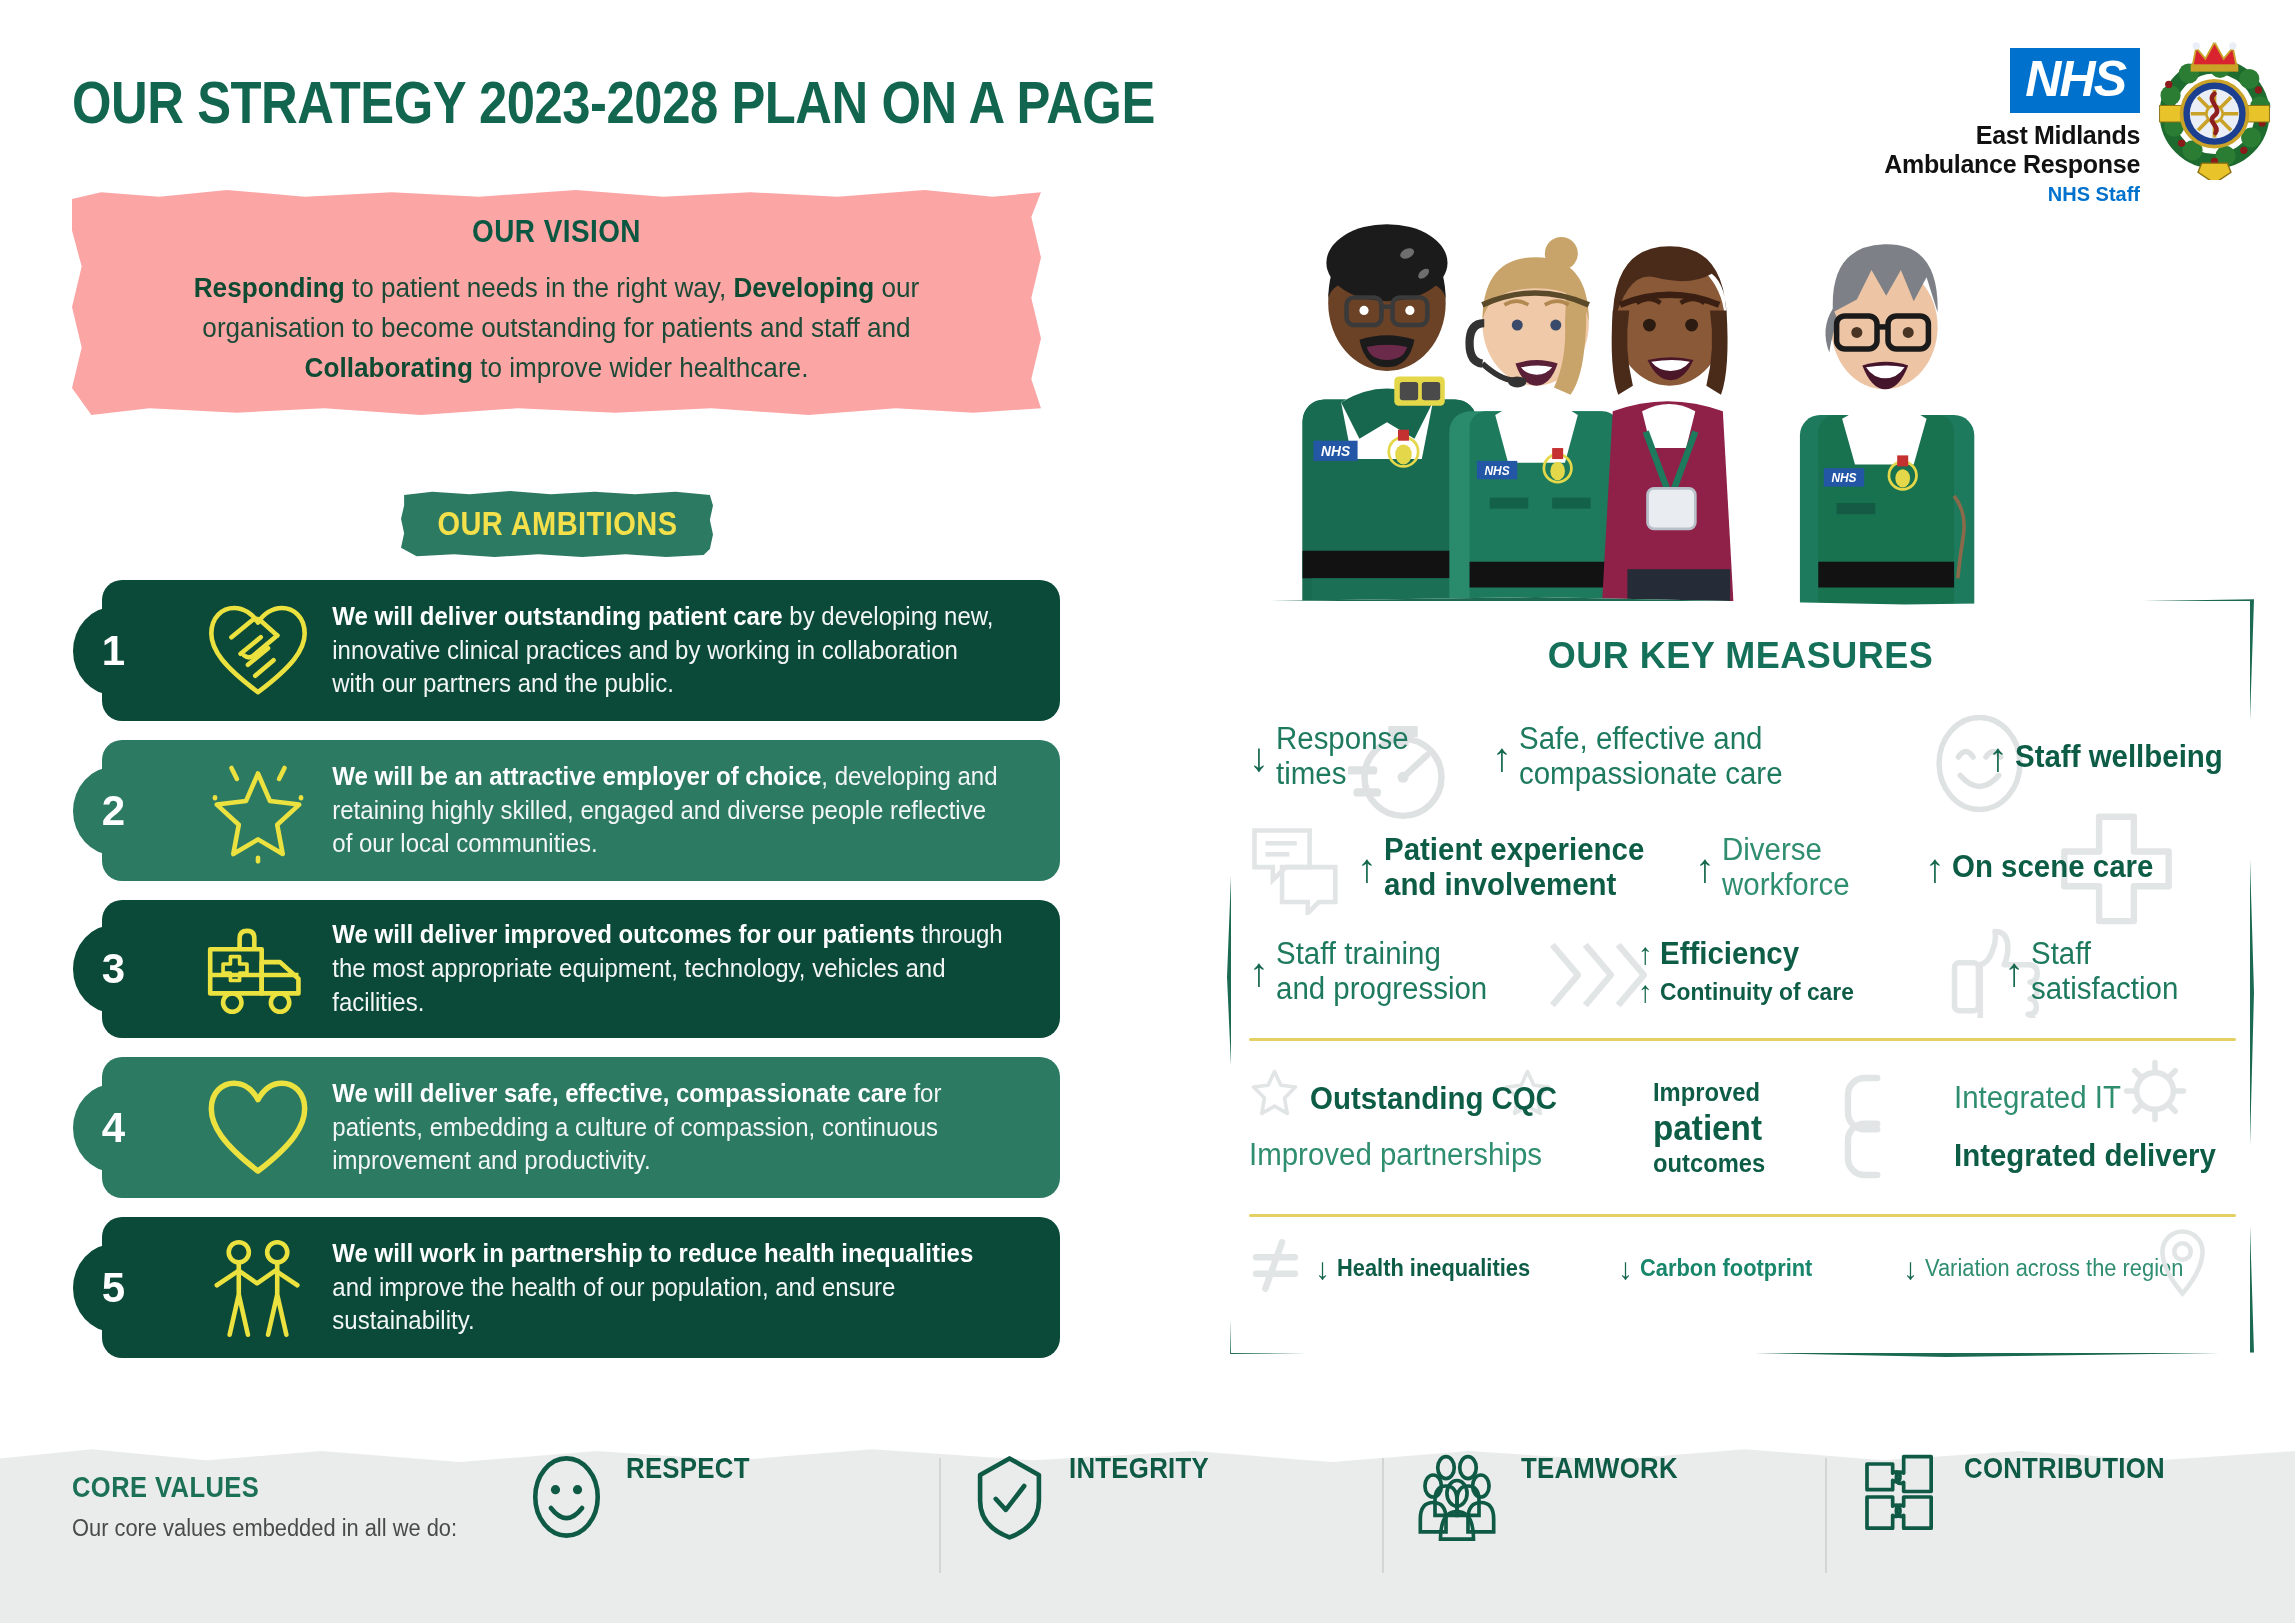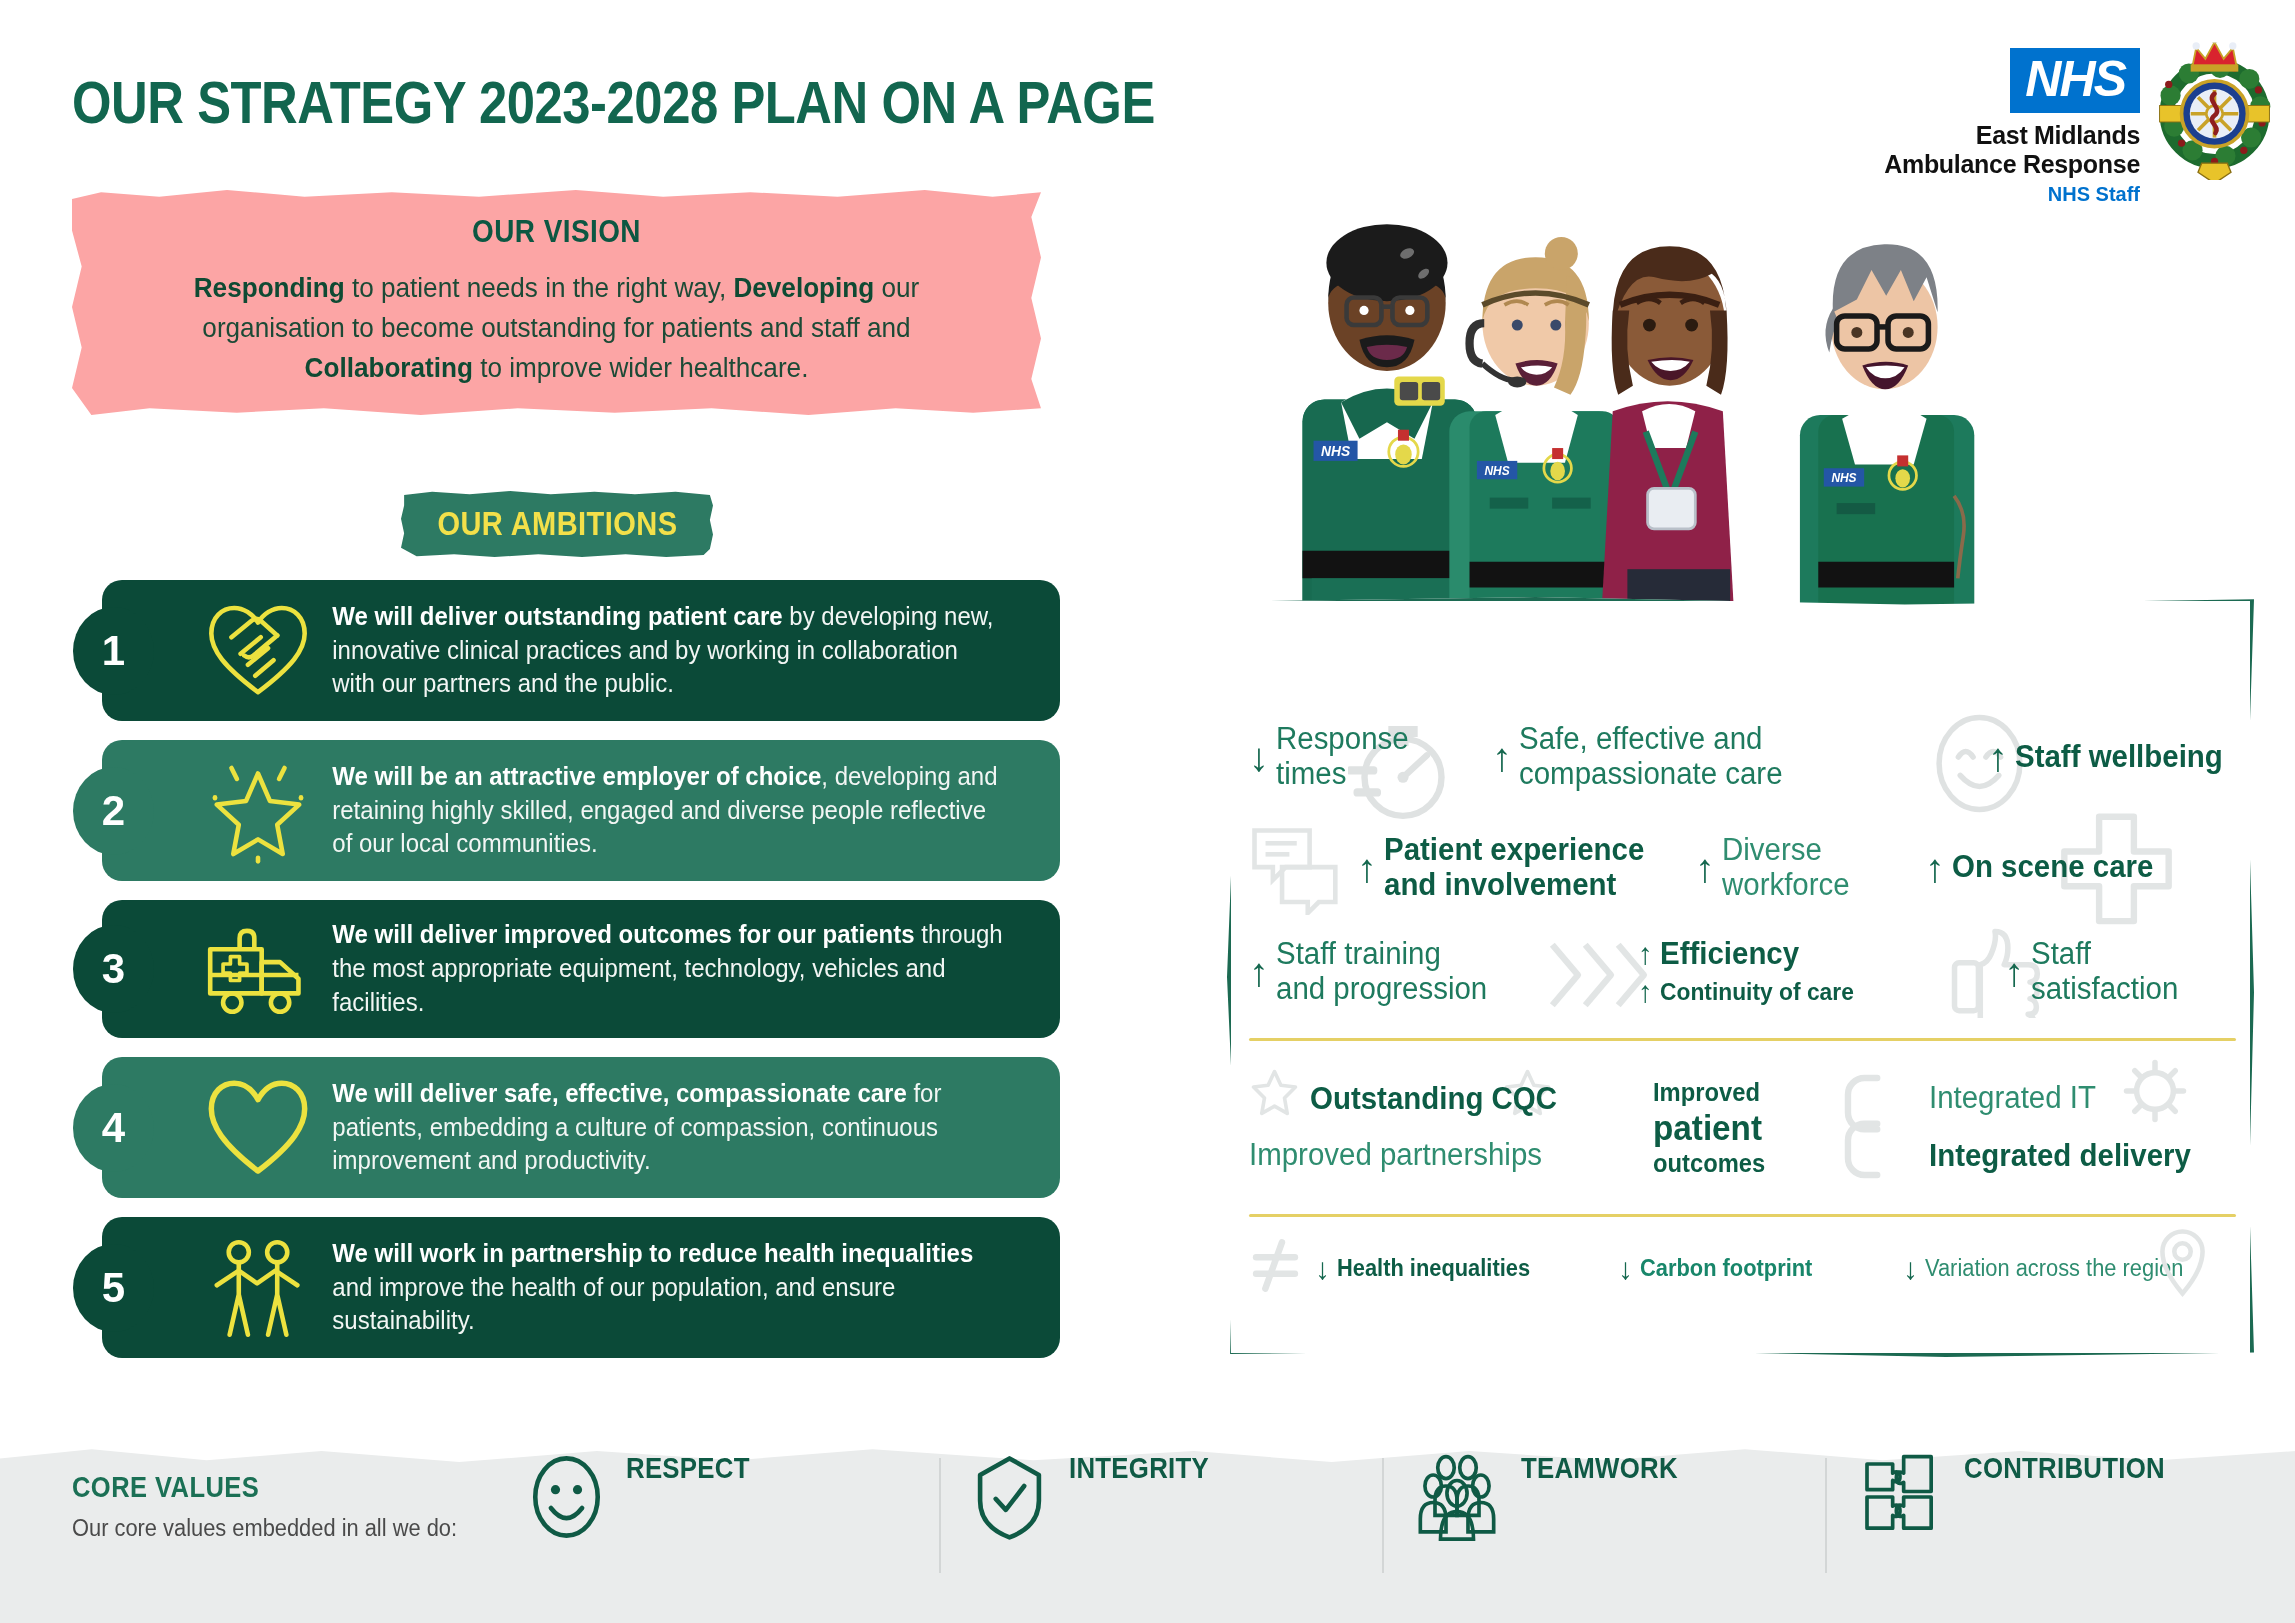--- a/index.html
+++ b/index.html
@@ -425,20 +425,21 @@
       <text x="608" y="345" font-family="Liberation Sans, sans-serif" font-size="13" font-weight="700" fill="#fff" text-anchor="middle" font-style="italic">NHS</text>
       <circle cx="672" cy="338" r="15" fill="none" stroke="#e4d84a" stroke-width="3"></circle>
       <ellipse cx="672" cy="341" rx="8" ry="10" fill="#e4d84a"></ellipse>
       <rect x="666" y="316" width="12" height="12" fill="#c53030"></rect>
       <path d="M728 360 q14 18 10 44 q-4 26 -6 46" fill="none" stroke="#8a6a4a" stroke-width="4"></path>
       <rect x="600" y="368" width="42" height="12" fill="#145a44"></rect>
     </g>
   </svg>
 
   <div class="km-box"></div>
+  <div class="km-title">OUR KEY MEASURES</div>
 
   <div class="km-content">
 
     <div class="km-row" style="height:118px;">
       <svg class="ghost" style="left:99px; top:16.5px;" width="110" height="110" viewBox="0 0 120 120">
         <circle cx="60" cy="68" r="42" fill="none" stroke="#dfe2e2" stroke-width="7"></circle>
         <rect x="44" y="12" width="32" height="12" fill="#dfe2e2"></rect>
         <rect x="54" y="22" width="12" height="12" fill="#dfe2e2"></rect>
         <line x1="60" y1="68" x2="86" y2="44" stroke="#dfe2e2" stroke-width="7" stroke-linecap="round"></line>
         <circle cx="60" cy="68" r="6" fill="#dfe2e2"></circle>
@@ -547,21 +548,21 @@
           <line x1="37" y1="6" x2="37" y2="16"></line>
             <line x1="37" y1="58" x2="37" y2="68"></line>
           <line x1="6" y1="37" x2="16" y2="37"></line>
             <line x1="58" y1="37" x2="68" y2="37"></line>
           <line x1="15" y1="15" x2="22" y2="22"></line>
             <line x1="52" y1="52" x2="59" y2="59"></line>
           <line x1="15" y1="59" x2="22" y2="52"></line>
             <line x1="52" y1="22" x2="59" y2="15"></line>
         </g>
       </svg>
-      <div style="margin-left:92px; z-index:2;">
+      <div style="margin-left:117px; z-index:2;">
         <div class="km-label light">Integrated IT</div>
         <div class="km-label bold" style="margin-top:24px;">Integrated delivery</div>
       </div>
     </div>
 
     <div class="divider"></div>
 
     <div class="km-row" style="height:79px;">
       <svg class="ghost" style="left:-3.7px; top:5.5px;" width="61" height="61" viewBox="0 0 66 66">
         <line x1="12" y1="24" x2="54" y2="24" stroke="#e2e5e5" stroke-width="7" stroke-linecap="round"></line>

